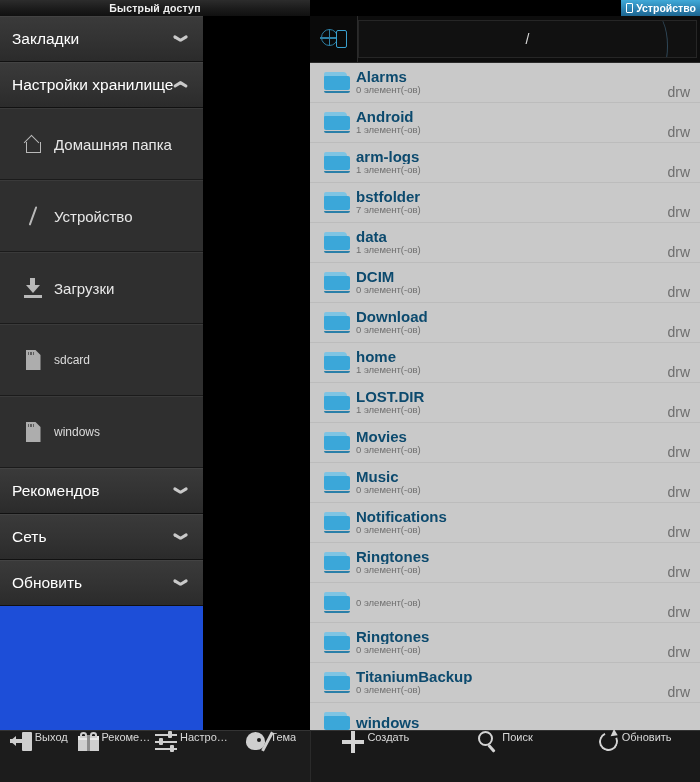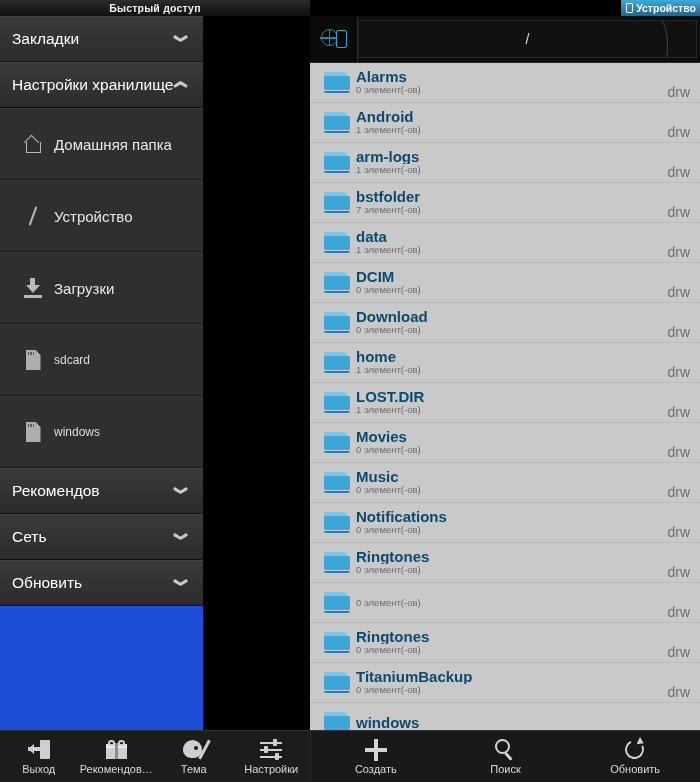--- a/index.html
+++ b/index.html
@@ -164,21 +164,21 @@
   .frow .fname{color:#0c4a6e;font-size:15px;line-height:15px;white-space:nowrap;overflow:hidden;font-weight:bold;}
   .frow .fsub{color:#6e6e6e;font-size:9.5px;line-height:12px;white-space:nowrap;}
   .frow .fperm{color:#6e6e6e;font-size:14px;flex:0 0 auto;padding-left:8px;align-self:flex-end;padding-bottom:2px;}
 
   
   .bottom{height:52px;flex:0 0 52px;display:flex;background:#000;}
   .bbar{display:flex;align-items:center;height:52px;}
   .bbar.left{width:310px;flex:0 0 310px;background:#1c1c1c;border-top:1px solid #333;}
   .bbar.right{flex:1;background:#191919;border-top:1px solid #333;border-left:1px solid #2a2a2a;}
   .bbtn{
-    flex:1;height:52px;display:flex;flex-direction:column;align-items:center;
+    flex:1;height:52px;display:flex;flex-direction:row;
     justify-content:center;gap:3px;min-width:0;
   }
   .bbtn .bl{color:#d9d9d9;font-size:11px;white-space:nowrap;overflow:hidden;text-overflow:ellipsis;max-width:100%;}
   .bicon{height:21px;display:flex;align-items:center;justify-content:center;}
 
   
   .ic-exit{width:22px;height:19px;position:relative;}
   .ic-exit .door{position:absolute;right:0;top:0;width:10px;height:19px;background:#cfcfcf;border-radius:1px;}
   .ic-exit .ar{position:absolute;left:0;top:7px;width:12px;height:4px;background:#cfcfcf;}
   .ic-exit .ah{
@@ -601,44 +601,44 @@
         <span class="bicon">
           <span class="ic-gift">
               <span class="bx"></span>
               <span class="lid"></span>
               <span class="rb"></span>
               <span class="l1"></span>
               <span class="l2"></span>
             </span>
         </span>
         <span class="bl">Рекомендов…</span>
-      </div>
-      <div class="bbtn">
-        <span class="bicon">
-          <span class="ic-pal">
-              <span class="p"></span>
-              <span class="h"></span>
-              <span class="br"></span>
-            </span>
-        </span>
-        <span class="bl">Тема</span>
       </div>
       <div class="bbtn">
         <span class="bicon">
           <span class="ic-slid">
             <span class="ln a"></span>
               <span class="ln b"></span>
               <span class="ln c"></span>
             <span class="kn a"></span>
               <span class="kn b"></span>
               <span class="kn c"></span>
           </span>
         </span>
         <span class="bl">Настройки</span>
       </div>
+      <div class="bbtn">
+        <span class="bicon">
+          <span class="ic-pal">
+              <span class="p"></span>
+              <span class="h"></span>
+              <span class="br"></span>
+            </span>
+        </span>
+        <span class="bl">Тема</span>
+      </div>
     </div>
 
     <div class="bbar right">
       <div class="bbtn">
         <span class="bicon">
             <span class="ic-plus"></span>
           </span>
         <span class="bl">Создать</span>
       </div>
       <div class="bbtn">

